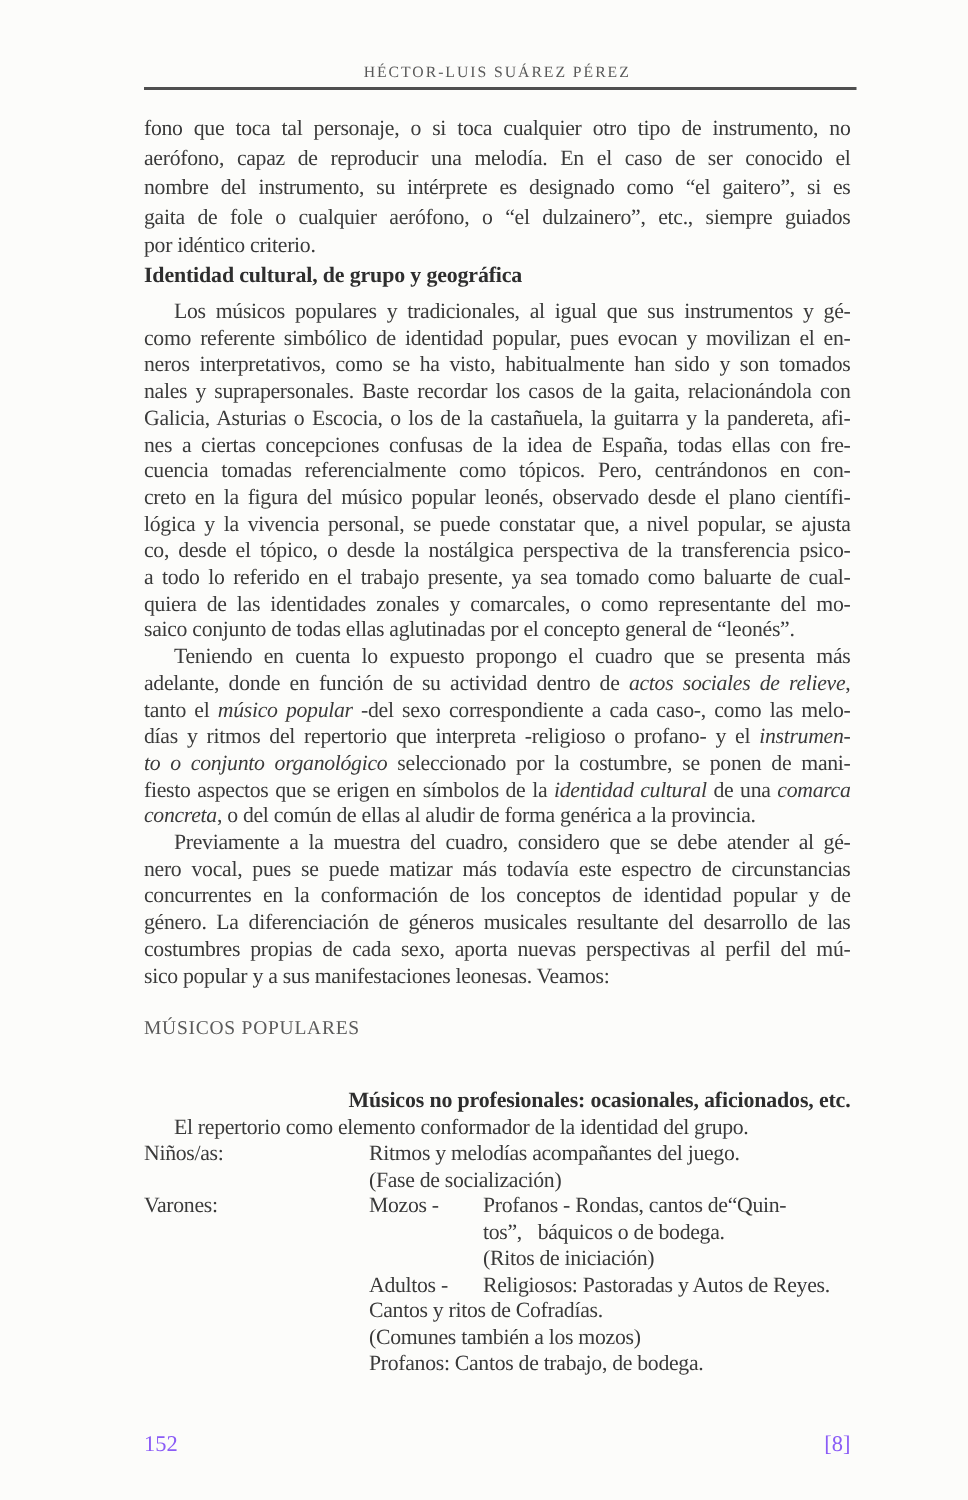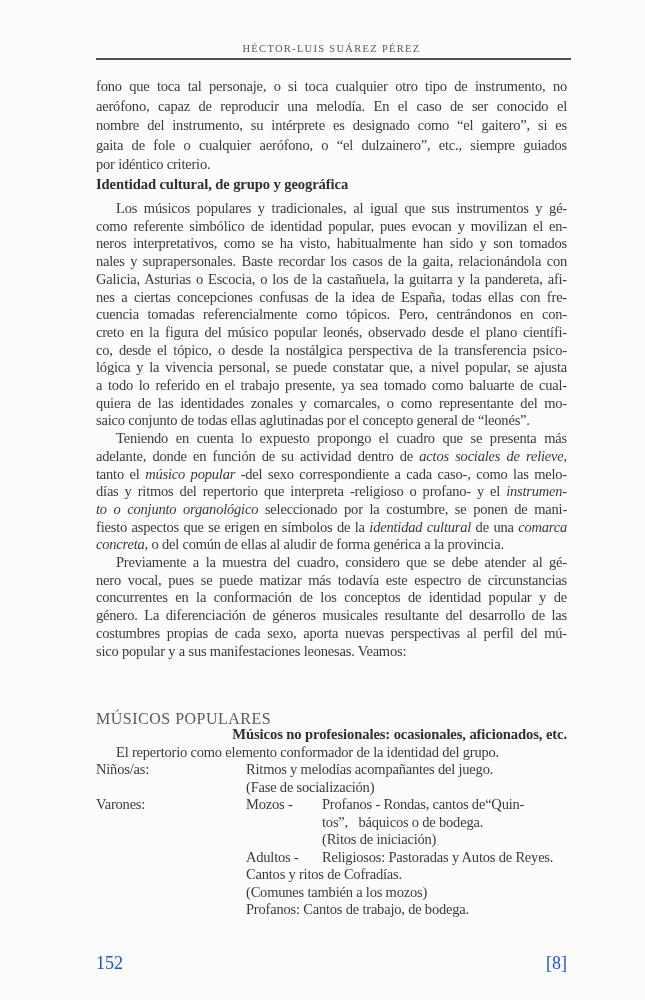--- a/index.html
+++ b/index.html
@@ -42,40 +42,40 @@
 
   .para1{top:77px;}
   #heading1{
     top:175px;margin:0;
     font-size:14.6px;font-weight:bold;color:#2e2e2e;
     letter-spacing:-0.1px;line-height:18px;
   }
   .bodyblock{top:200px;}
 
   #section2{
-    top:710px;
-    font-size:16px;color:#5a5a5a;
+    top:676px;
+    font-size:13px;color:#5a5a5a;
     letter-spacing:0.5px;line-height:17px;
   }
   #subsection{
     top:724.5px;margin:0;
     font-size:14.6px;font-weight:bold;color:#2e2e2e;
     letter-spacing:-0.1px;line-height:18px;text-align:right;
   }
 
   
   .listblock{top:743.5px;font-size:14.5px;letter-spacing:-0.2px;}
   .listblock .row{position:relative;height:17.5px;line-height:17.5px;}
   .listblock .seg{position:absolute;top:0;white-space:nowrap;}
   .listblock .row-indent{text-indent:20px;white-space:nowrap;}
 
   .footer{
     top:954px;
     display:flex;justify-content:space-between;
-    font-size:18px;color:#1d4ed8;
+    font-size:15px;color:#8b5cf6;
     line-height:18px;
   }
 </style>
 </head>
 <body>
 
 <div class="tb header">HÉCTOR-LUIS SUÁREZ PÉREZ</div>
 <div class="abs rule"></div>
 
 <div class="tb para1" id="para1">
@@ -90,22 +90,22 @@
 
 <div class="tb bodyblock" id="bodyblock">
     <div class="line indent"><span>Los músicos populares y tradicionales, al igual que sus instrumentos y gé-</span></div>
     <div class="line"><span>como referente simbólico de identidad popular, pues evocan y movilizan el en-</span></div>
     <div class="line"><span>neros interpretativos, como se ha visto, habitualmente han sido y son tomados</span></div>
     <div class="line"><span>nales y suprapersonales. Baste recordar los casos de la gaita, relacionándola con</span></div>
     <div class="line"><span>Galicia, Asturias o Escocia, o los de la castañuela, la guitarra y la pandereta, afi-</span></div>
     <div class="line"><span>nes a ciertas concepciones confusas de la idea de España, todas ellas con fre-</span></div>
     <div class="line"><span>cuencia tomadas referencialmente como tópicos. Pero, centrándonos en con-</span></div>
     <div class="line"><span>creto en la figura del músico popular leonés, observado desde el plano científi-</span></div>
+    <div class="line"><span>lógica y la vivencia personal, se puede constatar que, a nivel popular, se ajusta</span></div>
     <div class="line"><span>co, desde el tópico, o desde la nostálgica perspectiva de la transferencia psico-</span></div>
-    <div class="line"><span>lógica y la vivencia personal, se puede constatar que, a nivel popular, se ajusta</span></div>
     <div class="line"><span>a todo lo referido en el trabajo presente, ya sea tomado como baluarte de cual-</span></div>
     <div class="line"><span>quiera de las identidades zonales y comarcales, o como representante del mo-</span></div>
     <div class="line last"><span>saico conjunto de todas ellas aglutinadas por el concepto general de “leonés”.</span></div>
     <div class="line indent"><span>Teniendo en cuenta lo expuesto propongo el cuadro que se presenta más</span></div>
     <div class="line"><span>adelante, donde en función de su actividad dentro de </span><i>actos sociales de relieve</i><span>,</span></div>
     <div class="line"><span>tanto el </span><i>músico popular</i><span> -del sexo correspondiente a cada caso-, como las melo-</span></div>
     <div class="line"><span>días y ritmos del repertorio que interpreta -religioso o profano- y el </span><i>instrumen-</i></div>
     <div class="line"><i>to o conjunto organológico</i><span> seleccionado por la costumbre, se ponen de mani-</span></div>
     <div class="line"><span>fiesto aspectos que se erigen en símbolos de la </span><i>identidad cultural</i><span> de una </span><i>comarca</i></div>
     <div class="line last"><i>concreta</i><span>, o del común de ellas al aludir de forma genérica a la provincia.</span></div>

